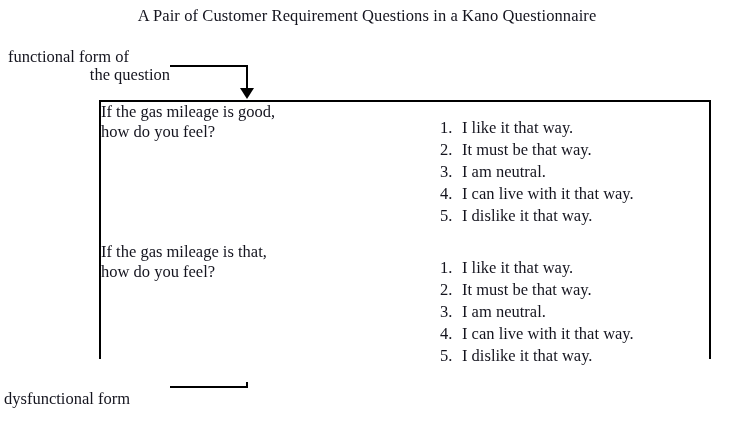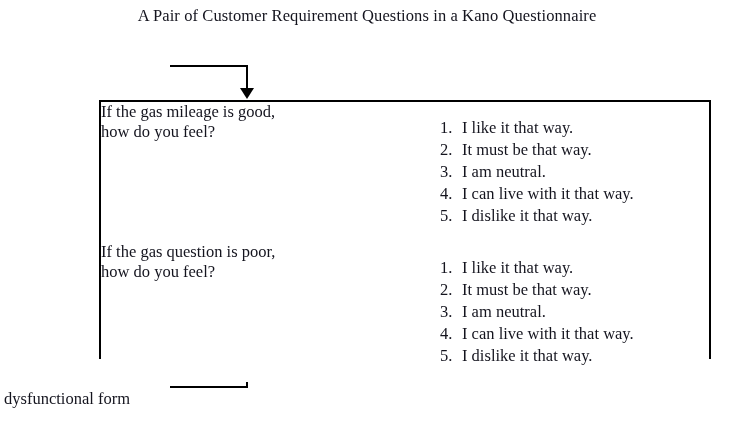--- a/index.html
+++ b/index.html
@@ -171,20 +171,24 @@
     width: 22px;
   }
 </style>
 </head>
 <body>
 
 <div id="page">
 
   <div id="title">A Pair of Customer Requirement Questions in a Kano Questionnaire</div>
 
+  <div id="functional-label" class="callout-label">
+    <span class="l1">functional form of</span>
+    <span class="l2">the question</span>
+  </div>
   <div id="top-leader-h" class="leader"></div>
   <div id="top-leader-v" class="leader"></div>
   <div id="top-arrowhead"></div>
 
   <div id="dysfunctional-label" class="callout-label">
     <span class="l1">dysfunctional form</span>
   </div>
   <div id="bot-leader-h" class="leader"></div>
   <div id="bot-leader-v" class="leader"></div>
   <div id="bot-arrowhead"></div>
@@ -202,21 +206,21 @@
                 <li><span class="num">1.</span><span>I like it that way.</span></li>
                 <li><span class="num">2.</span><span>It must be that way.</span></li>
                 <li><span class="num">3.</span><span>I am neutral.</span></li>
                 <li><span class="num">4.</span><span>I can live with it that way.</span></li>
                 <li><span class="num">5.</span><span>I dislike it that way.</span></li>
               </ul>
             </td>
           </tr>
           <tr>
             <td class="q-cell">
-              <div class="question-text">If the gas question is poor,
+              <div class="question-text">If the gas mileage is that,
 how do you feel?</div>
             </td>
             <td class="a-cell">
               <ul class="answer-list">
                 <li><span class="num">1.</span><span>I like it that way.</span></li>
                 <li><span class="num">2.</span><span>It must be that way.</span></li>
                 <li><span class="num">3.</span><span>I am neutral.</span></li>
                 <li><span class="num">4.</span><span>I can live with it that way.</span></li>
                 <li><span class="num">5.</span><span>I dislike it that way.</span></li>
               </ul>

